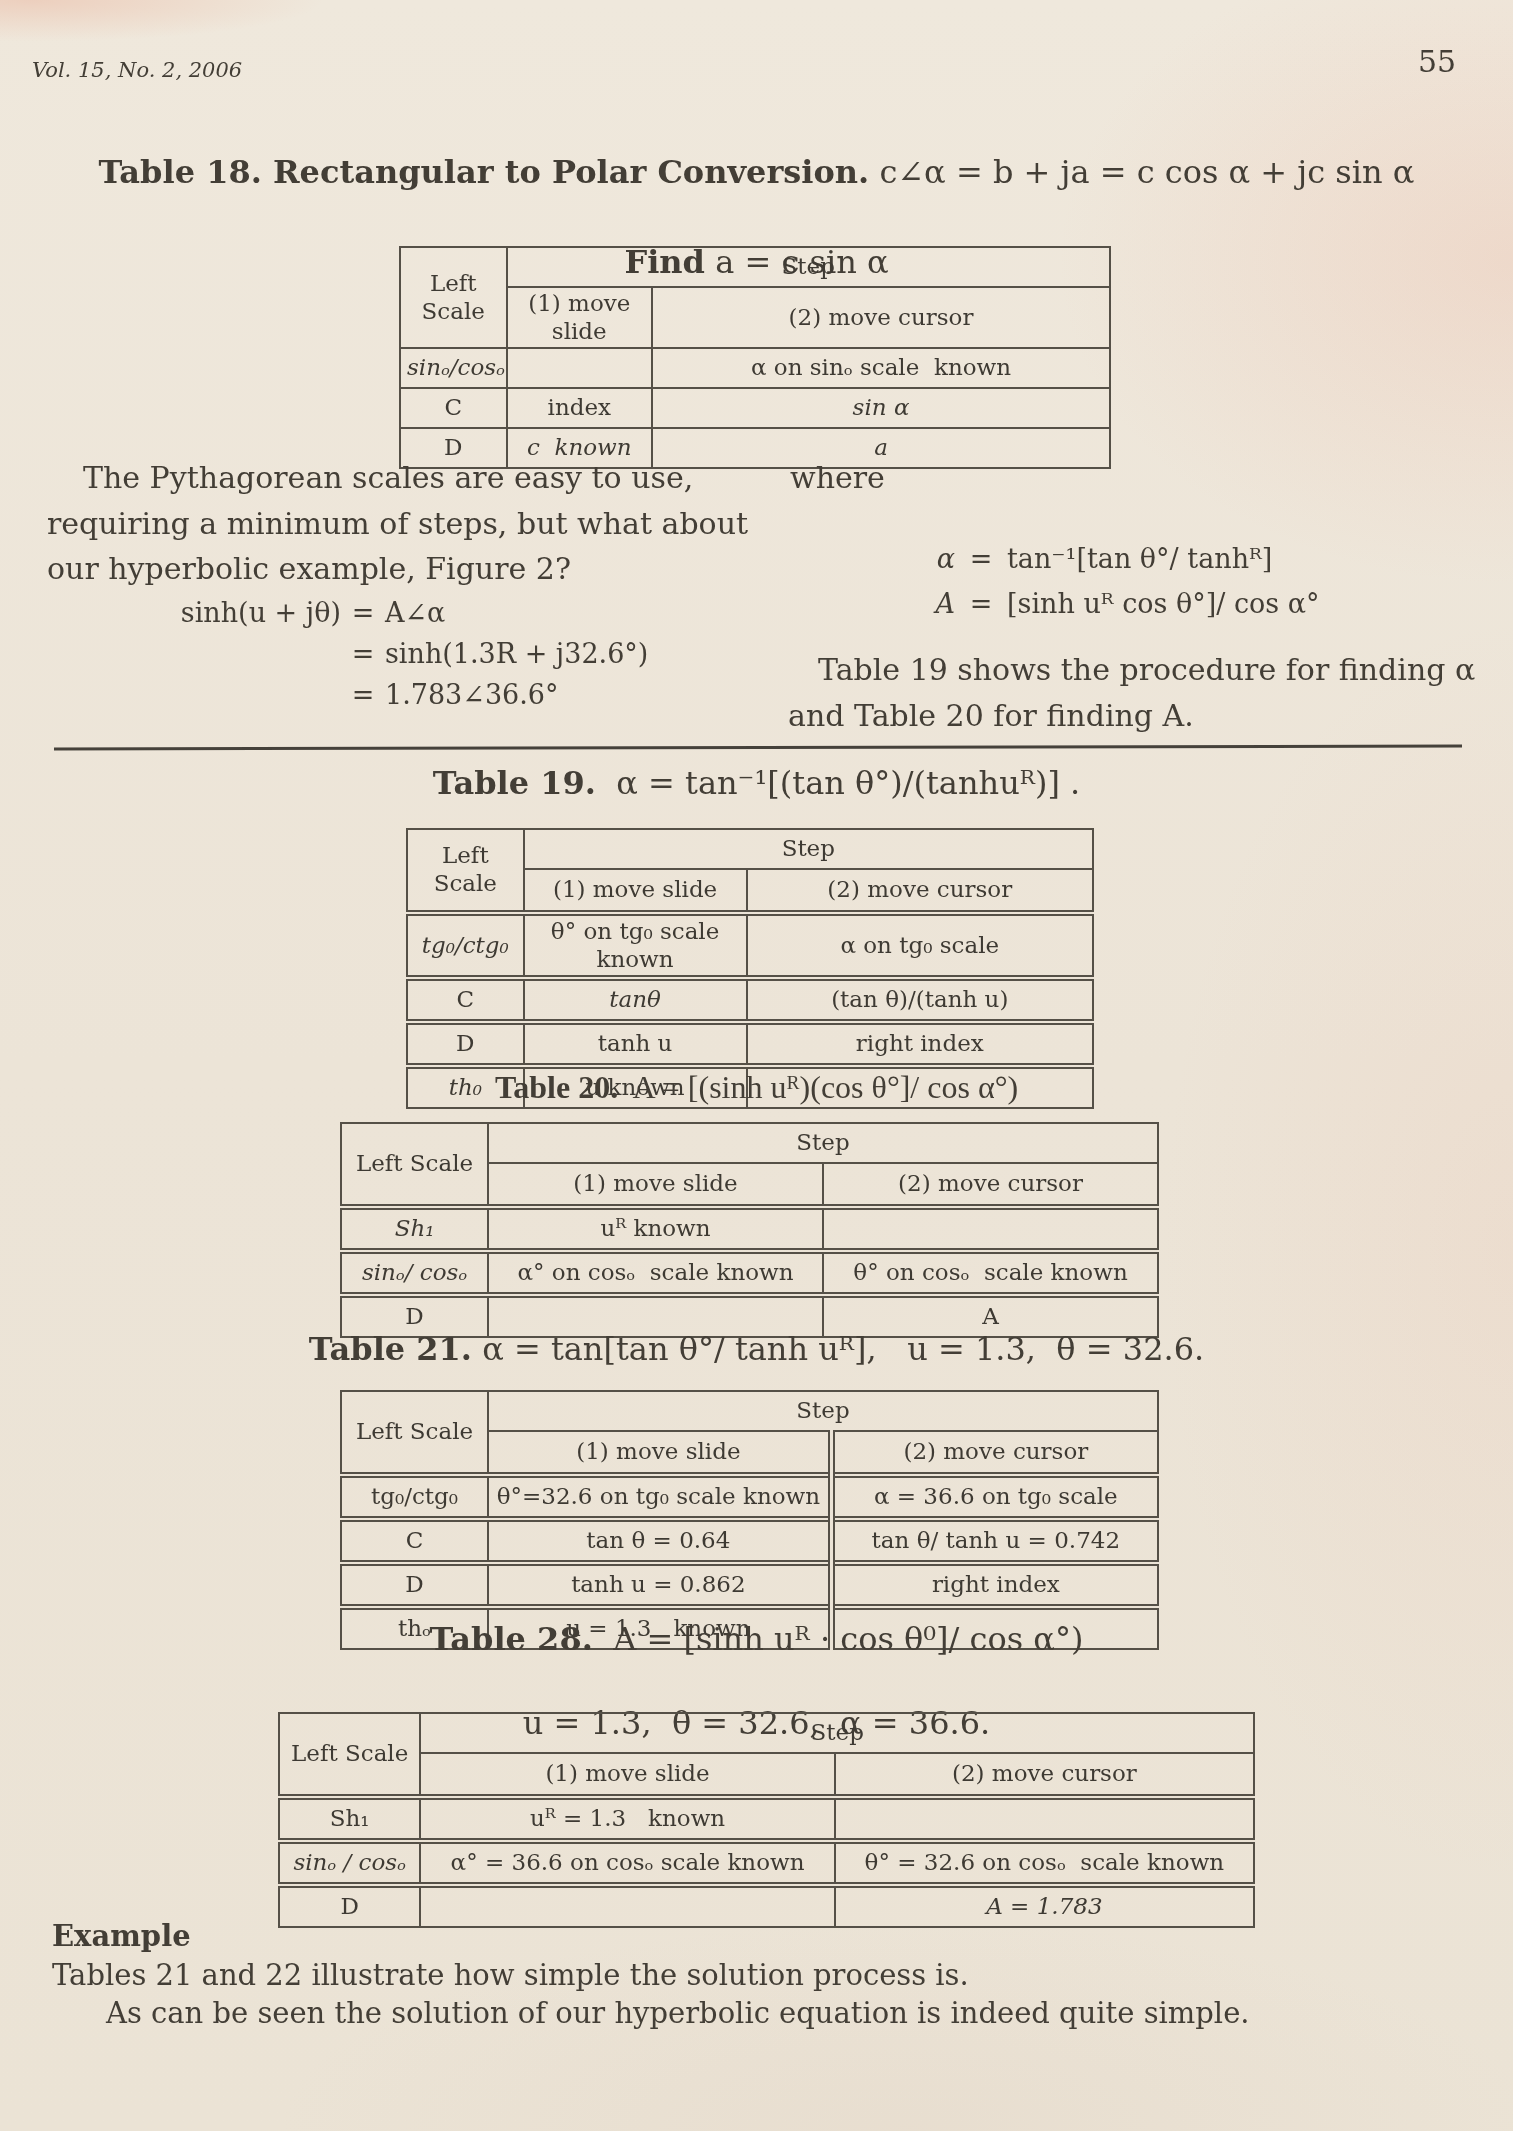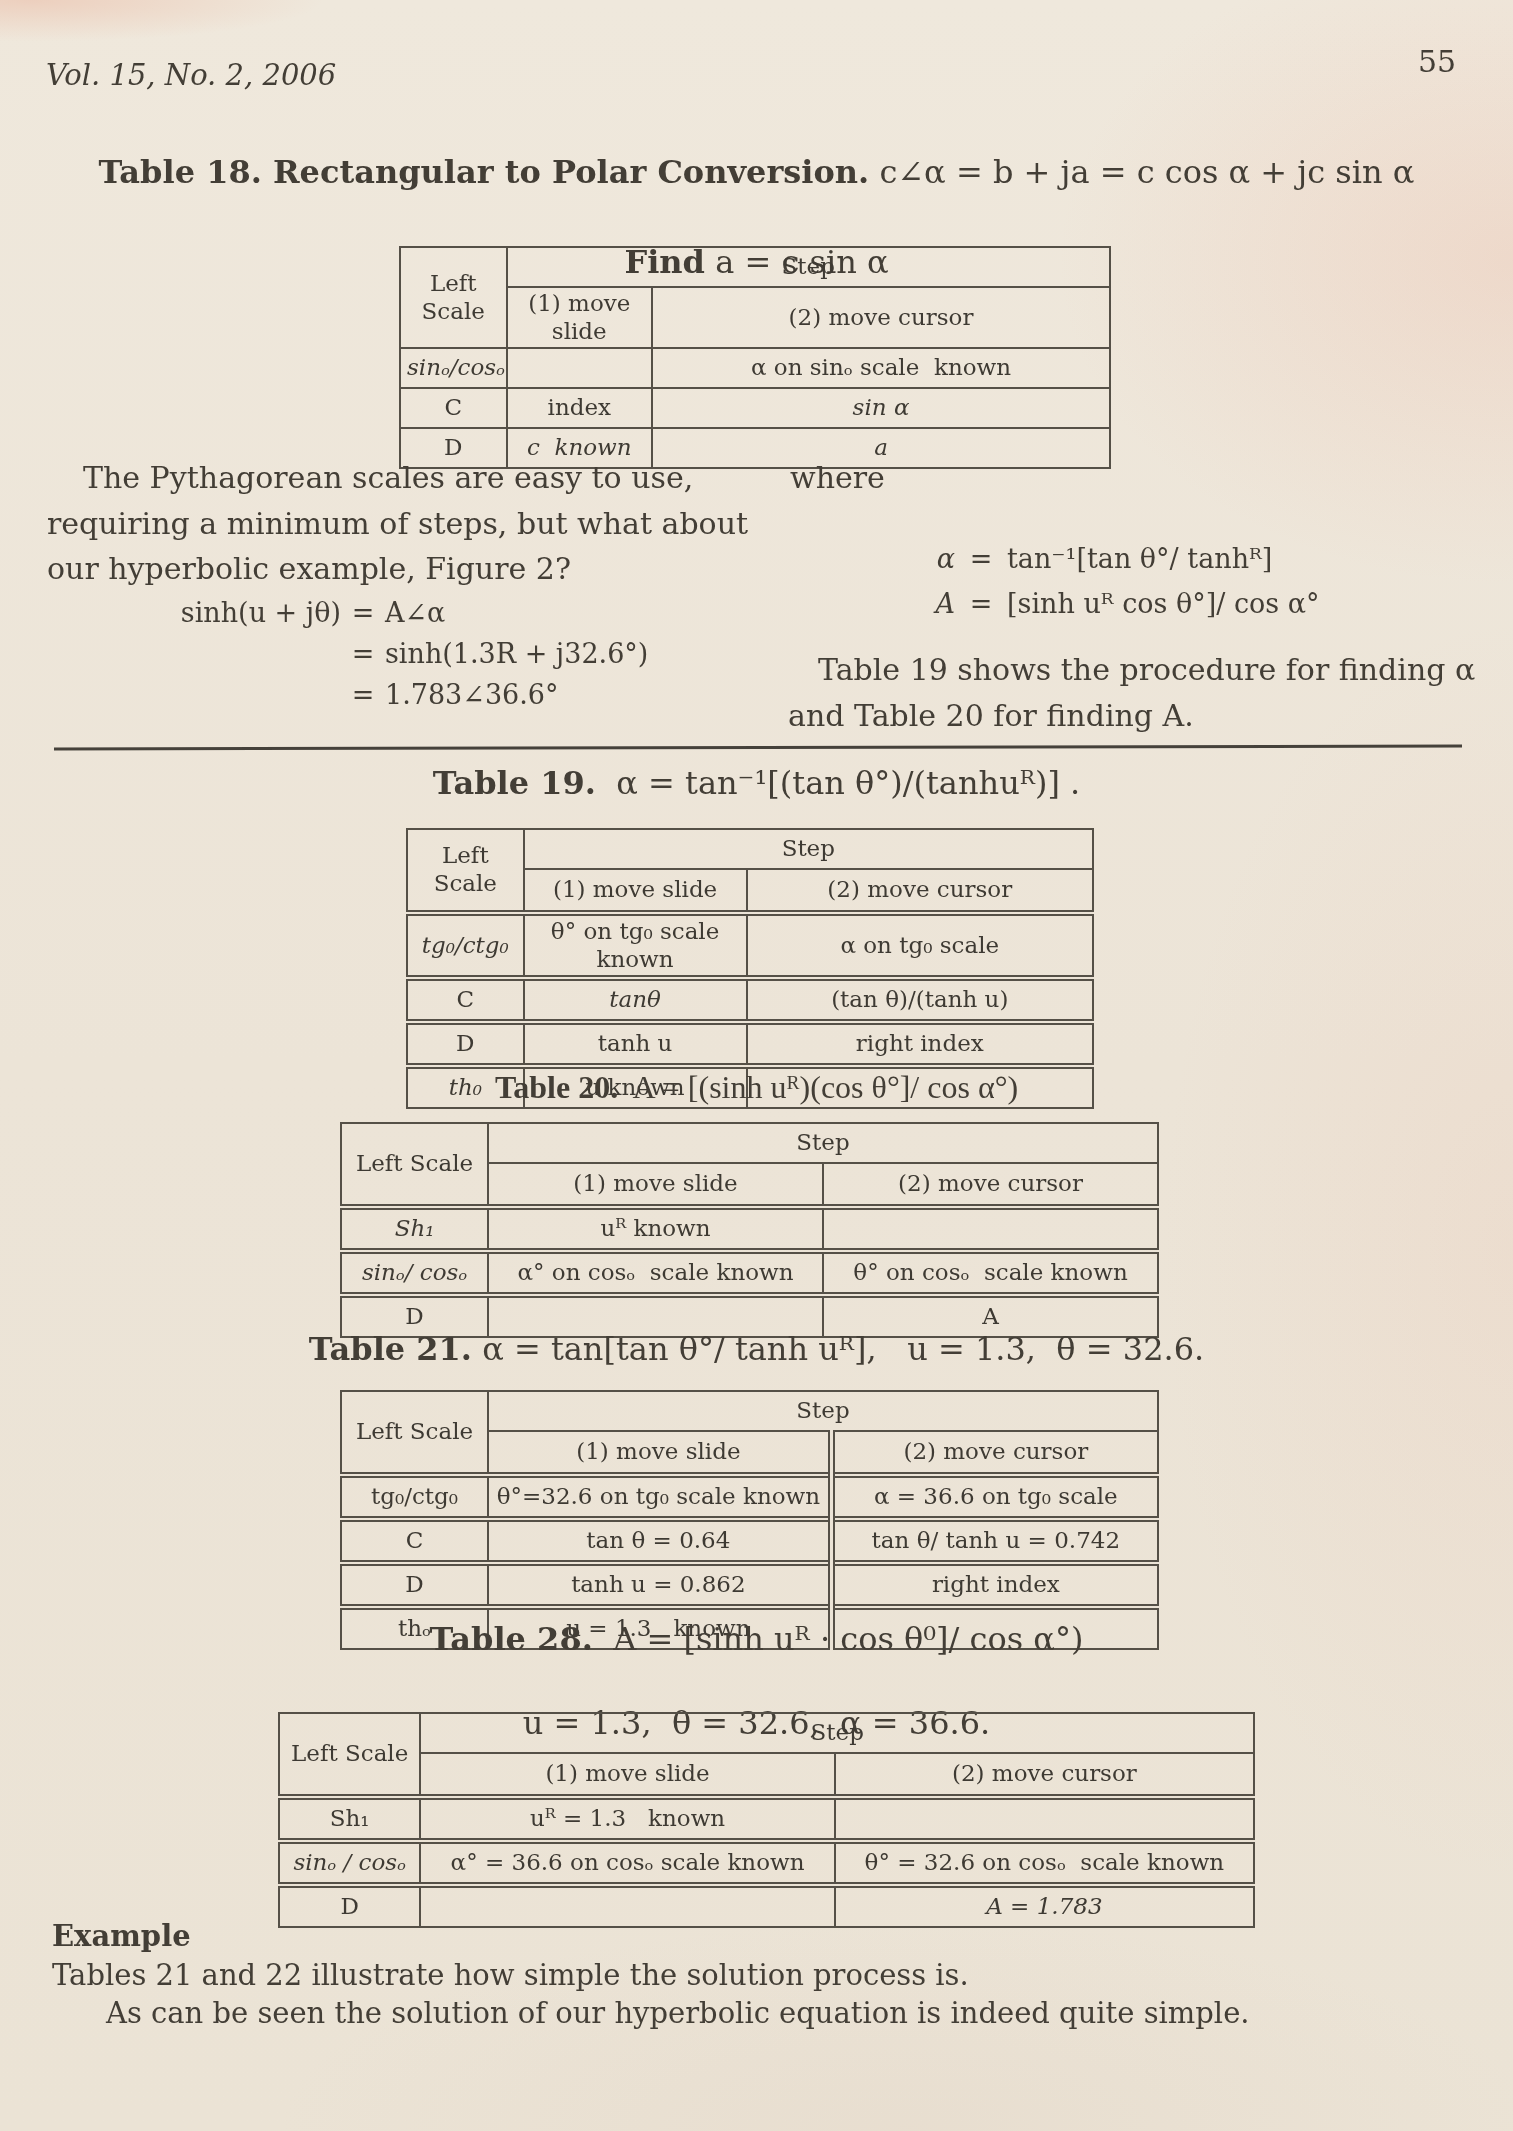--- a/index.html
+++ b/index.html
@@ -9,21 +9,21 @@
     color:#433e36;
     background-color:#ece4d7;
     background-image:
       radial-gradient(420px 60px at 30px 0px, rgba(231,150,120,0.30), rgba(231,150,120,0) 70%),
       radial-gradient(700px 500px at 1513px 260px, rgba(236,180,160,0.28), rgba(236,180,160,0) 65%),
       radial-gradient(500px 900px at 1513px 1250px, rgba(236,190,170,0.18), rgba(236,190,170,0) 70%),
       radial-gradient(900px 300px at 60% 2131px, rgba(222,207,192,0.25), rgba(222,207,192,0) 70%),
       linear-gradient(180deg,#efe8dc 0%, #ece4d7 50%, #ebe3d5 100%);
   }
   .abs{position:absolute;}
-  .journal{left:46px;top:58px;font-size:29px;font-style:italic;text-align:center;}
+  .journal{left:32px;top:58px;font-size:21px;font-style:italic;text-align:center;}
   .pagenum{left:1418px;top:44px;font-size:30px;}
 
   .cap{left:0;width:1513px;text-align:center;font-size:32px;white-space:pre-wrap;line-height:45px;}
   .cap b{font-weight:bold;}
 
   .tbl{border-collapse:collapse;table-layout:fixed;background:transparent;}
   .tbl th,.tbl td{
     border:2px solid #555047;font-weight:normal;text-align:center;
     white-space:pre-wrap;padding:2px 6px;font-size:23px;line-height:1.2;
     color:#3e3a33;overflow:hidden;

